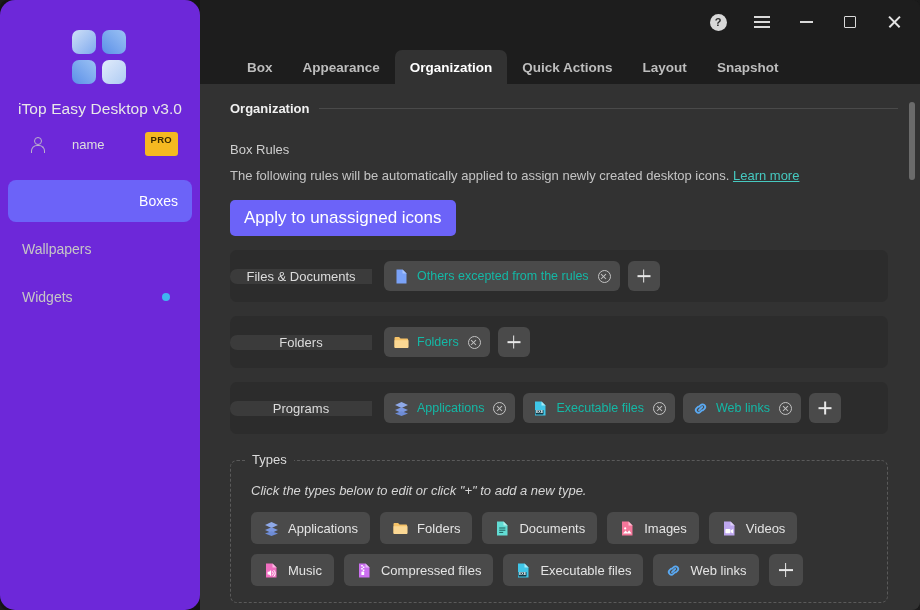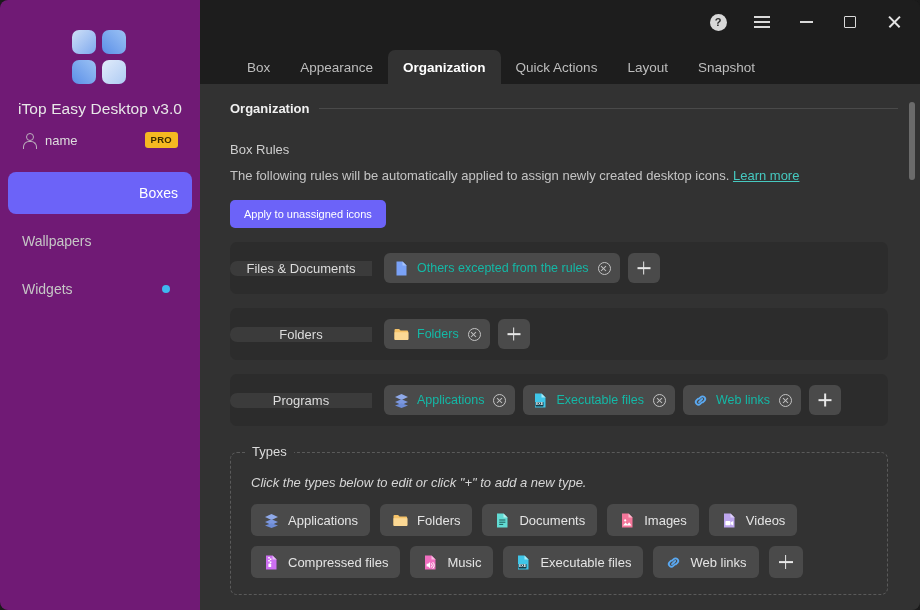--- a/index.html
+++ b/index.html
@@ -14,23 +14,24 @@
     width: 920px; height: 610px;
     display: flex;
     background: #141414;
     border-radius: 8px;
     overflow: hidden;
   }
 
   
   .sidebar {
     width: 200px; height: 610px;
-    background: #701a75;
+    background: #6d28d9;
     flex: 0 0 200px;
     position: relative;
+    border-radius: 15px;
   }
   .logo-wrap {
     margin-top: 30px;
     display: flex; justify-content: center;
   }
   .logo {
     width: 56px; height: 56px;
     position: relative;
   }
   .logo i {
@@ -48,21 +49,22 @@
     text-align: center;
     color: #e8e8e8;
     font-size: 15.5px;
     margin-top: 14px;
     letter-spacing: .1px;
   }
   .acct {
     display: flex; align-items: center;
     margin-top: 14px;
     padding: 0 22px;
-    gap: 7px;
+    gap: 26px;
+    margin-left: 8px;
   }
   .acct .person {
     width: 16px; height: 16px;
     flex: 0 0 16px;
     position: relative;
     opacity: .85;
   }
   .acct .person::before {
     content: ""; position: absolute;
     width: 6px; height: 6px; border: 1.3px solid #c9c9c9;
@@ -73,21 +75,21 @@
     width: 12px; height: 7px;
     border: 1.3px solid #c9c9c9;
     border-bottom: none;
     border-radius: 6px 6px 0 0;
     left: 1px; top: 9px;
   }
   .acct .uname { color: #dedede; font-size: 13px; flex: 1; }
   .pro-badge {
     background: #f5b921; color: #3a2a00;
     font-size: 9.5px; font-weight: bold;
-    padding: 2px 6px 3px; border-radius: 3px;
+    padding: 2px 6px 11px; border-radius: 3px;
     letter-spacing: .3px;
   }
 
   .nav { margin-top: 24px; padding: 0 8px; }
   .nav-item {
     height: 42px;
     display: flex; align-items: center;
     padding: 0 14px;
     border-radius: 8px;
     color: #c6c6c6;
@@ -155,20 +157,21 @@
   }
   .tab {
     height: 34px;
     padding: 0 15px;
     display: flex; align-items: center;
     color: #bdbdbd;
     font-size: 13.5px;
     border-radius: 7px 7px 0 0;
     cursor: pointer;
     white-space: nowrap;
+    font-weight: bold;
   }
   .tab.active {
     background: #323232;
     color: #ffffff;
     font-weight: bold;
   }
 
   .content {
     flex: 1;
     background: #323232;
@@ -194,21 +197,21 @@
   .desc {
     color: #c4c4c4; font-size: 13px;
     margin-top: 11px;
   }
   .desc a { color: #46c9c0; text-decoration: underline; }
 
   .btn-row { display: flex; gap: 10px; margin-top: 17px; }
   .btn-primary {
     background: #6c63f8; color: #fff;
     border: none; border-radius: 5px;
-    font-size: 11px; font-family: inherit;
+    font-size: 17px; font-family: inherit;
     padding: 8px 14px; cursor: pointer;
   }
 
   .rule-row {
     margin-top: 14px;
     background: #2c2c2c;
     border-radius: 7px;
     height: 52px;
     display: flex; align-items: center;
     width: 658px;
@@ -556,20 +559,33 @@
             <div class="type-chip">
               <span class="ic">
                 <svg width="17" height="17" viewBox="0 0 17 17">
                     <path d="M3 1.5h6.5l4 4v10h-10.5z" fill="#bda6ee"></path>
                     <path d="M9.5 1.5l4 4h-4z" fill="#ded1f8"></path>
                     <rect x="4.4" y="9" width="5" height="4.2" rx="0.8" fill="#fff"></rect>
                     <path d="M9.8 10.2l2.4-1.3v4.6l-2.4-1.3z" fill="#fff"></path>
                   </svg>
               </span>
               <span>Videos</span>
+            </div>
+
+            <div class="type-chip">
+              <span class="ic">
+                <svg width="17" height="17" viewBox="0 0 17 17">
+                    <path d="M3 1.5h6.5l4 4v10h-10.5z" fill="#f06fc0"></path>
+                    <path d="M9.5 1.5l4 4h-4z" fill="#f9bce2"></path>
+                    <path d="M4.6 9.8h1.5l2-1.8v6.2l-2-1.8h-1.5z" fill="#fff"></path>
+                    <path d="M9.6 9.6a2.6 2.6 0 010 3.6" stroke="#fff" stroke-width="1" fill="none" stroke-linecap="round"></path>
+                    <path d="M11 8.4a4.4 4.4 0 010 6" stroke="#fff" stroke-width="1" fill="none" stroke-linecap="round"></path>
+                  </svg>
+              </span>
+              <span>Music</span>
             </div>
 
             <div class="type-chip">
               <span class="ic">
                 <svg width="17" height="17" viewBox="0 0 17 17">
                     <path d="M3 1.5h6.5l4 4v10h-10.5z" fill="#cc6ff0"></path>
                     <path d="M9.5 1.5l4 4h-4z" fill="#e7bcf8"></path>
                     <g fill="#fff">
                       <rect x="5.2" y="3" width="1.6" height="1.5"></rect>
                       <rect x="6.8" y="4.5" width="1.6" height="1.5"></rect>
@@ -578,33 +594,20 @@
                       <rect x="5.4" y="9.4" width="2.8" height="3.6" rx="0.6"></rect>
                     </g>
                   </svg>
               </span>
               <span>Compressed files</span>
             </div>
 
             <div class="type-chip">
               <span class="ic">
                 <svg width="17" height="17" viewBox="0 0 17 17">
-                    <path d="M3 1.5h6.5l4 4v10h-10.5z" fill="#f06fc0"></path>
-                    <path d="M9.5 1.5l4 4h-4z" fill="#f9bce2"></path>
-                    <path d="M4.6 9.8h1.5l2-1.8v6.2l-2-1.8h-1.5z" fill="#fff"></path>
-                    <path d="M9.6 9.6a2.6 2.6 0 010 3.6" stroke="#fff" stroke-width="1" fill="none" stroke-linecap="round"></path>
-                    <path d="M11 8.4a4.4 4.4 0 010 6" stroke="#fff" stroke-width="1" fill="none" stroke-linecap="round"></path>
-                  </svg>
-              </span>
-              <span>Music</span>
-            </div>
-
-            <div class="type-chip">
-              <span class="ic">
-                <svg width="17" height="17" viewBox="0 0 17 17">
                     <path d="M3 1.5h6.5l4 4v10h-10.5z" fill="#3fc6e8"></path>
                     <path d="M9.5 1.5l4 4h-4z" fill="#a6e9f7"></path>
                     <rect x="3.5" y="10" width="8" height="4.4" rx="0.6" fill="#163a46"></rect>
                     <text x="7.5" y="13.4" font-size="3.6" fill="#eafaff" text-anchor="middle" font-family="Liberation Sans, sans-serif" font-weight="bold">EXE</text>
                   </svg>
               </span>
               <span>Executable files</span>
             </div>
 
             <div class="type-chip">

